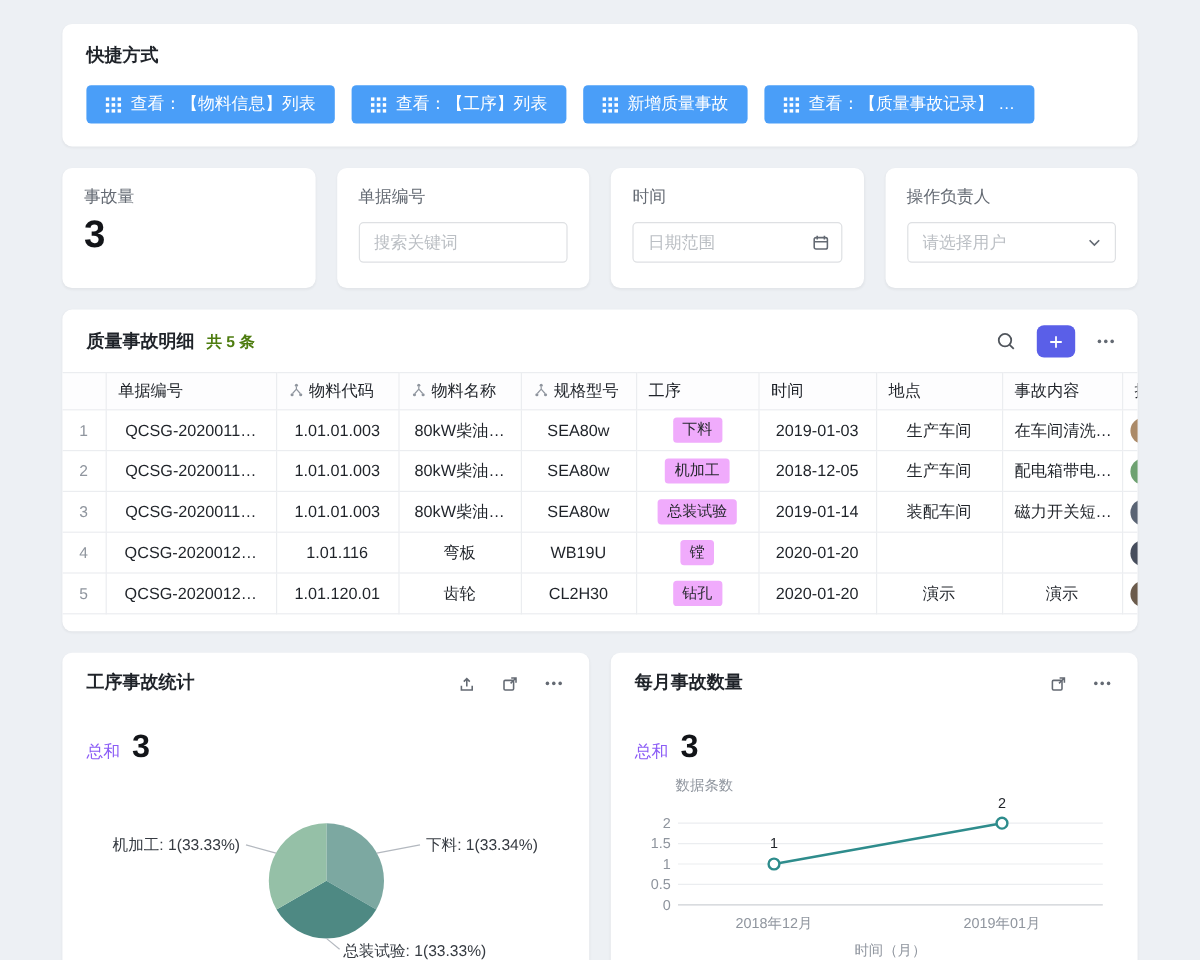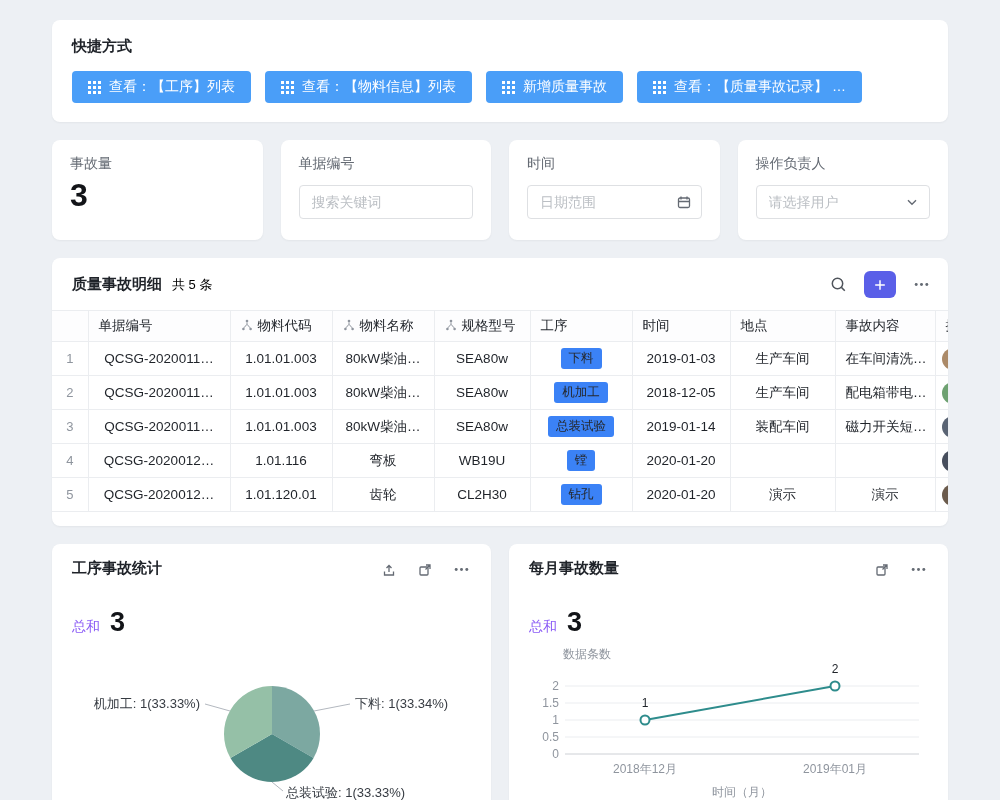--- a/index.html
+++ b/index.html
@@ -33,36 +33,36 @@
     width:100%; height:34px; border:1px solid #dee0e3; border-radius:4px;
     padding:0 30px 0 12px; font-size:14px; font-family:inherit; color:#1f2329; background:#fff;
   }
   .f-input::placeholder { color:#bbbfc4; }
   .input-icon { position:absolute; right:10px; top:9px; line-height:0; }
 
   
   .table-card { margin-top:18px; padding-bottom:14px; overflow:hidden; }
   .table-head { display:flex; align-items:center; padding:13px 16px 12px 20px; }
   .t-title { font-size:15px; font-weight:bold; }
-  .t-count { font-size:13px; color:#000000; margin-left:10px; }
+  .t-count { font-size:13px; color:#4d7c0f; margin-left:10px;font-weight:bold; }
   .t-actions { margin-left:auto; display:flex; align-items:center; gap:15px; }
   .icon-btn { background:none; border:none; cursor:pointer; line-height:0; padding:2px; }
   .plus-btn {
     width:32px; height:27px; background:#5a5fe8; border:none; border-radius:6px;
     display:flex; align-items:center; justify-content:center; cursor:pointer; line-height:0;
   }
   table { width:100%; border-collapse:collapse; table-layout:fixed; }
   th,td { border:1px solid #ebedf0; white-space:nowrap; overflow:hidden;text-align:center; }
   th:first-child, td:first-child { border-left:none; }
   th:last-child, td:last-child { border-right:none; }
   th { height:31px; padding:0 10px; font-size:13.5px; font-weight:normal; color:#1f2329; text-align:left; background:#fdfdfe; }
   td { height:34px; padding:0 10px; font-size:13.5px; color:#1f2329; }
   .th-inner { display:flex; align-items:center; gap:5px; }
   .num-cell { color:#8f959e; text-align:center; padding:0; font-size:13px; }
-  .tag { display:inline-block; background:#3b82f6; border-radius:3px; padding:4px 8px; font-size:12.5px; line-height:1; color:#26292e; }
+  .tag { display:inline-block; background:#f0abfc; border-radius:3px; padding:4px 8px; font-size:12.5px; line-height:1; color:#26292e; }
   .avatar-cell { position:relative; overflow:visible; padding:0; }
   .avatar { position:absolute; left:6px; top:6px; width:22px; height:22px; border-radius:50%; }
   tr:nth-child(1) .avatar { background:#ab8a68; }
   tr:nth-child(2) .avatar { background:#6ea171; }
   tr:nth-child(3) .avatar { background:#5a6474; }
   tr:nth-child(4) .avatar { background:#474e5d; }
   tr:nth-child(5) .avatar { background:#6b5b4c; }
 
   
   .bottom-row { display:flex; gap:18px; margin-top:18px; }
@@ -99,39 +99,39 @@
                 <rect x="10" y="0" width="3" height="3"></rect>
                 <rect x="0" y="5" width="3" height="3"></rect>
                 <rect x="5" y="5" width="3" height="3"></rect>
                 <rect x="10" y="5" width="3" height="3"></rect>
                 <rect x="0" y="10" width="3" height="3"></rect>
                 <rect x="5" y="10" width="3" height="3"></rect>
                 <rect x="10" y="10" width="3" height="3"></rect>
               </g>
             </svg>
         </span>
-        <span>查看：【工序】列表</span>
+        <span>查看：【物料信息】列表</span>
       </button>
       <button class="blue-btn">
         <span class="input-icon" style="position:static">
           <svg width="13" height="13" viewBox="0 0 13 13">
               <g fill="#ffffff">
                 <rect x="0" y="0" width="3" height="3"></rect>
                 <rect x="5" y="0" width="3" height="3"></rect>
                 <rect x="10" y="0" width="3" height="3"></rect>
                 <rect x="0" y="5" width="3" height="3"></rect>
                 <rect x="5" y="5" width="3" height="3"></rect>
                 <rect x="10" y="5" width="3" height="3"></rect>
                 <rect x="0" y="10" width="3" height="3"></rect>
                 <rect x="5" y="10" width="3" height="3"></rect>
                 <rect x="10" y="10" width="3" height="3"></rect>
               </g>
             </svg>
         </span>
-        <span>查看：【物料信息】列表</span>
+        <span>查看：【工序】列表</span>
       </button>
       <button class="blue-btn">
         <span class="input-icon" style="position:static">
           <svg width="13" height="13" viewBox="0 0 13 13">
               <g fill="#ffffff">
                 <rect x="0" y="0" width="3" height="3"></rect>
                 <rect x="5" y="0" width="3" height="3"></rect>
                 <rect x="10" y="0" width="3" height="3"></rect>
                 <rect x="0" y="5" width="3" height="3"></rect>
                 <rect x="5" y="5" width="3" height="3"></rect>

